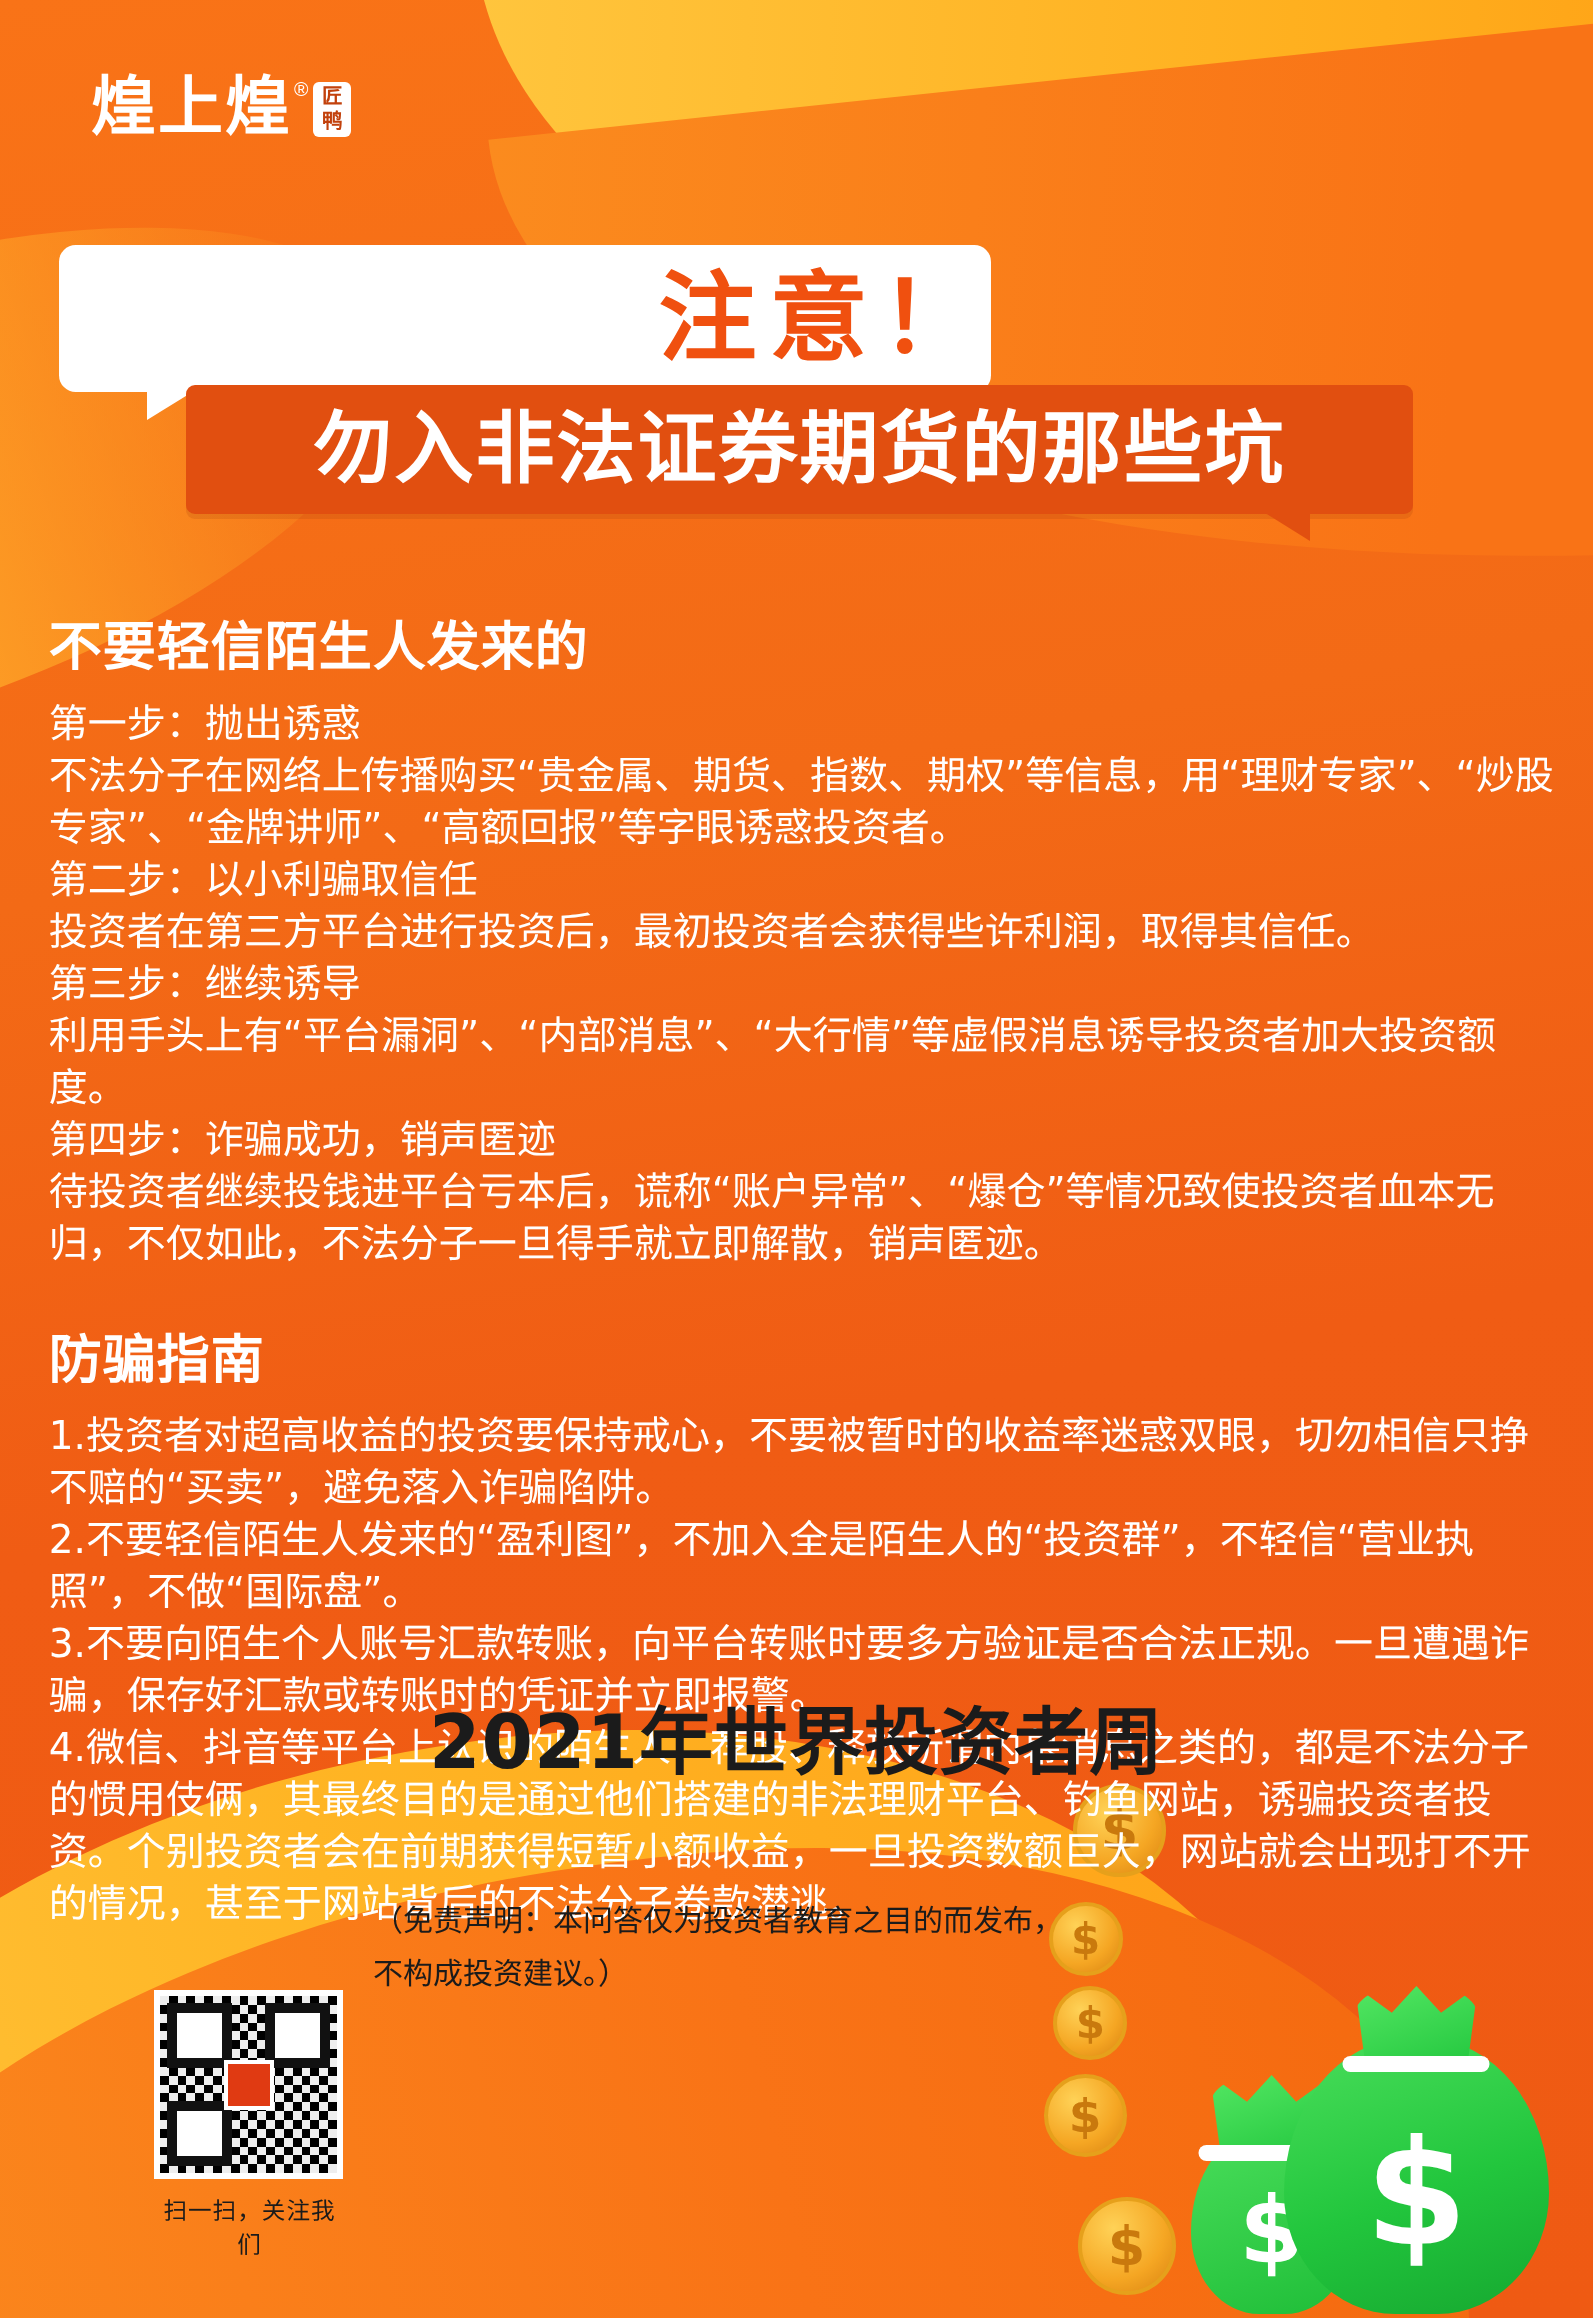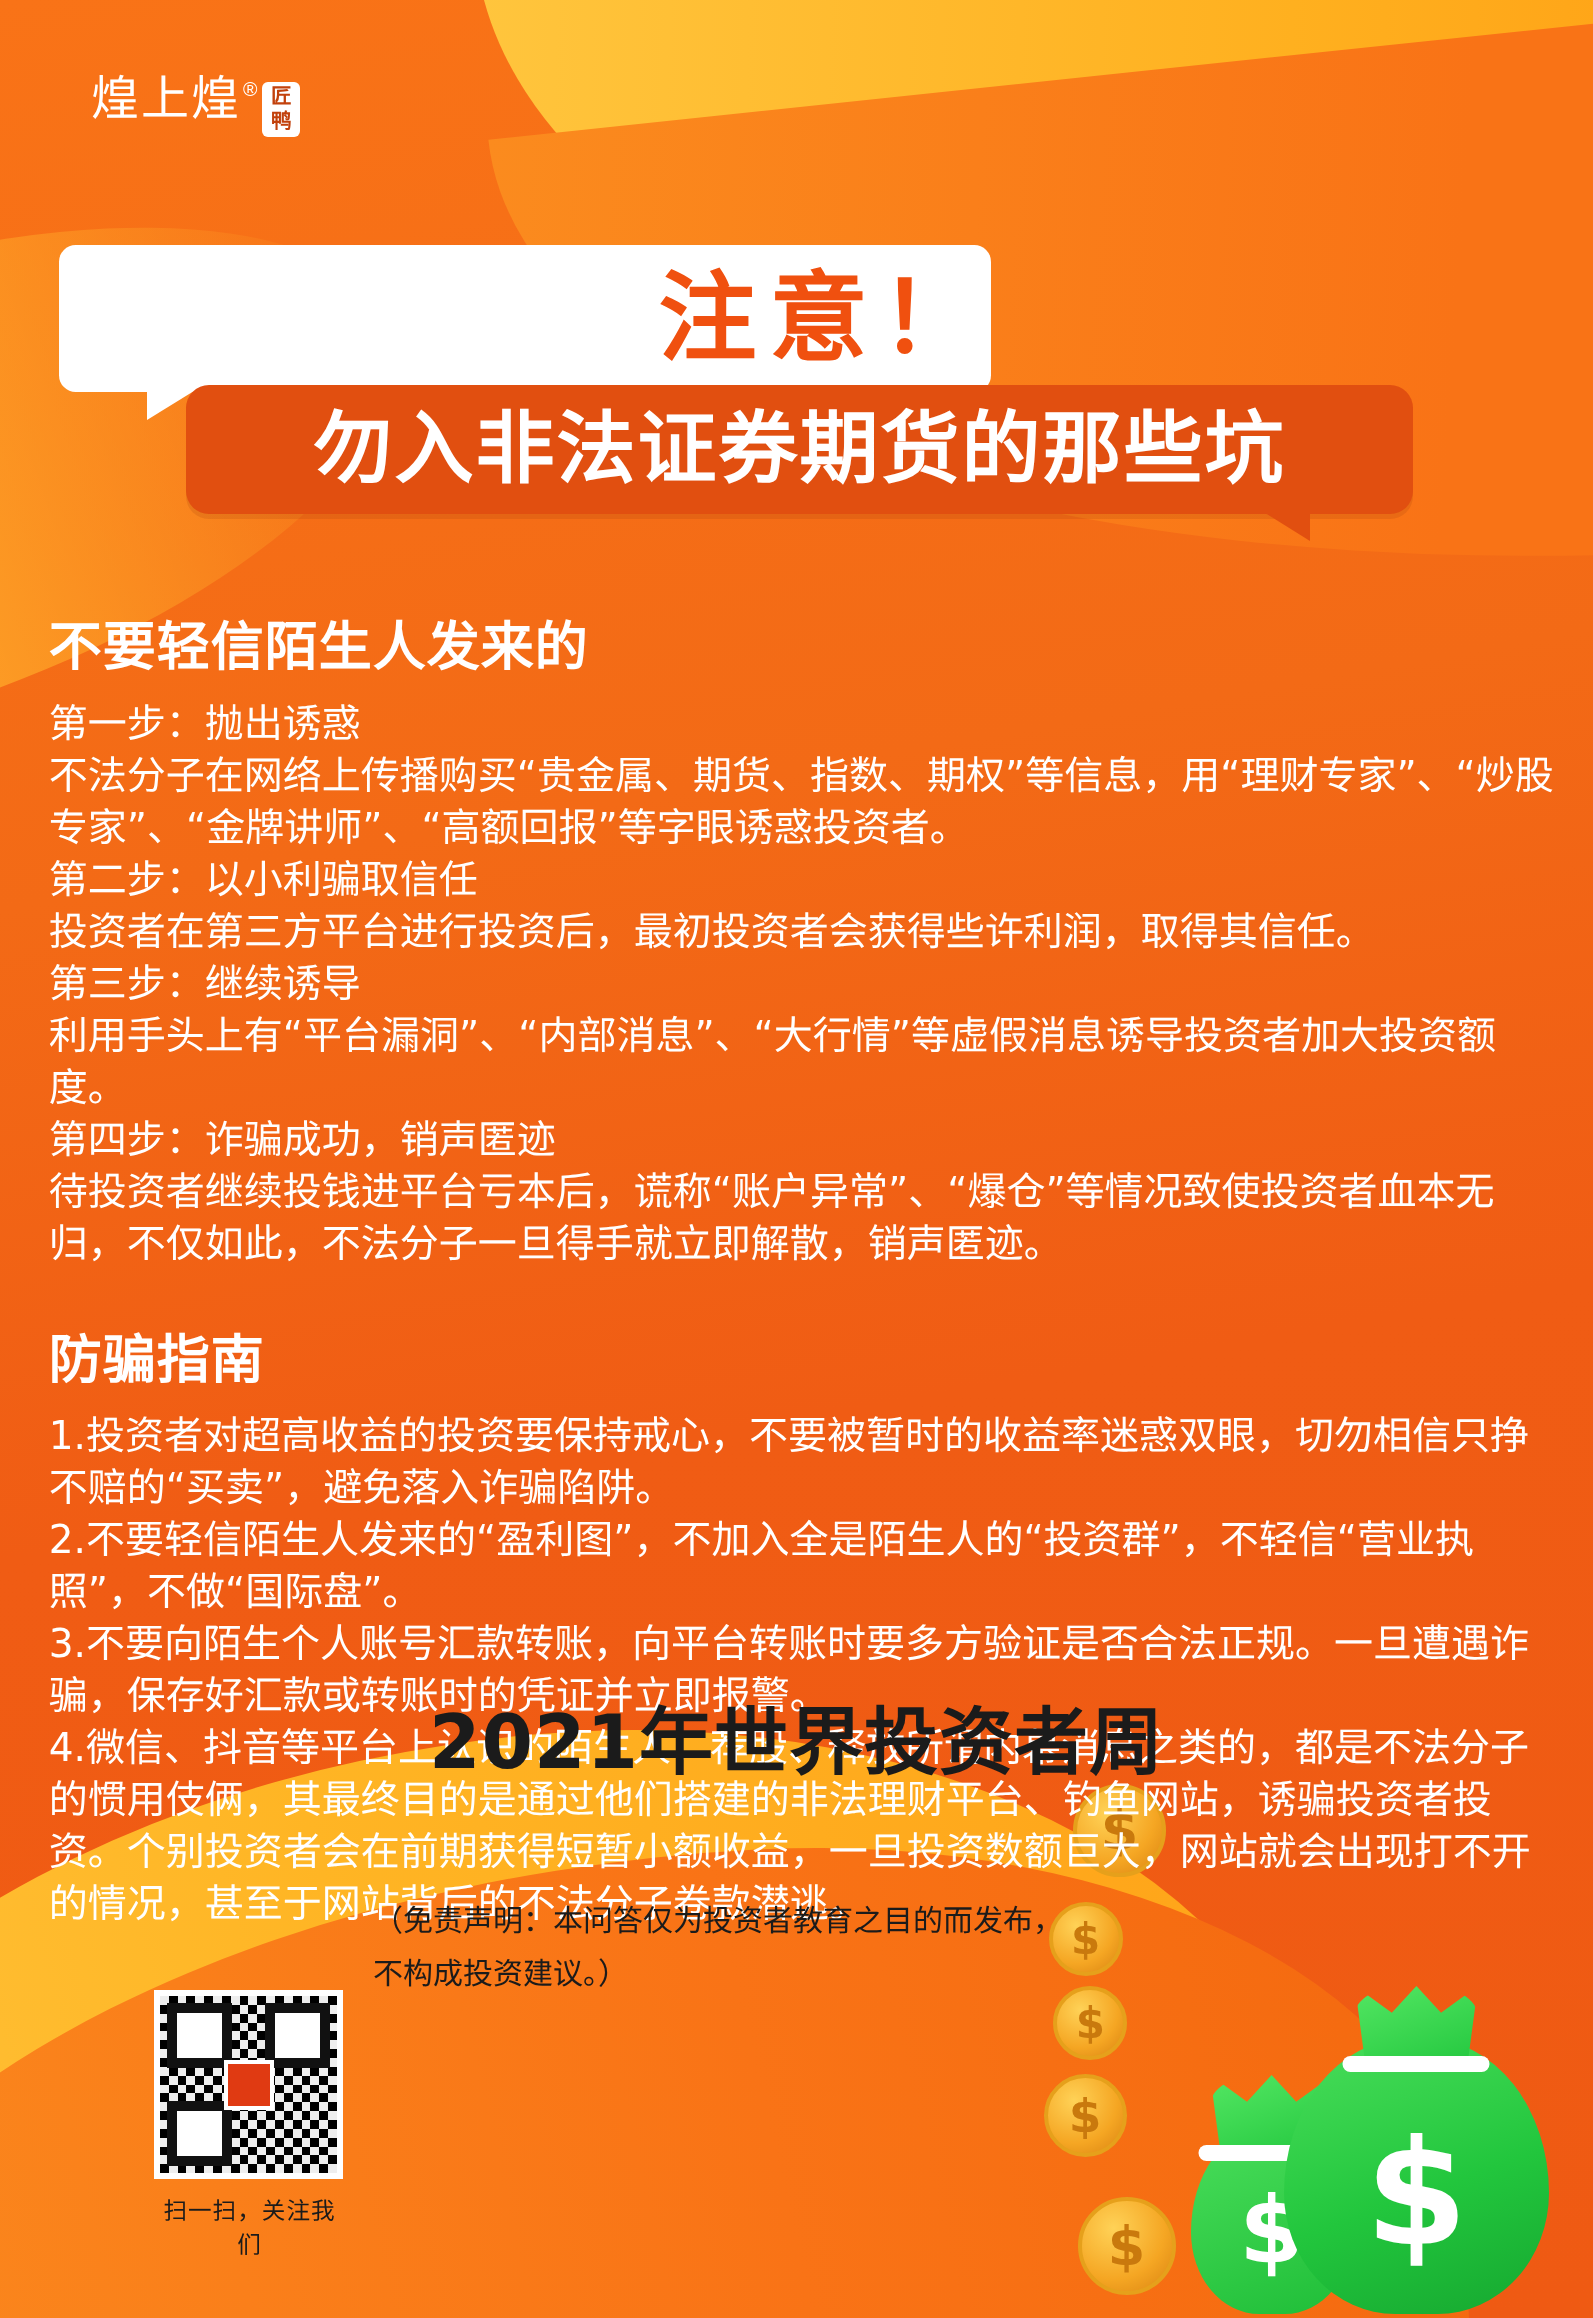--- a/index.html
+++ b/index.html
@@ -73,22 +73,22 @@
   
   .logo {
     position: absolute;
     top: 74px;
     left: 91px;
     display: flex;
     align-items: flex-start;
     z-index: 6;
   }
   .logo-text {
-    font-size: 48px;
-    font-weight: normal;
+    font-size: 65px;
+    font-weight: bold;
     color: #ffffff;
     letter-spacing: 2px;
     line-height: 1;
     font-family: "DejaVu Serif", "Liberation Serif", serif;
   }
   .logo-reg {
     font-size: 19.6px;
     color: #ffffff;
     margin-top: 3.9px;
     margin-left: 2px;
@@ -144,21 +144,21 @@
     border-right: 47px solid transparent;
     border-top: 29.4px solid #ffffff;
   }
   .headline-sub {
     position: absolute;
     top: 140px;
     left: 186px;
     width: 1227px;
     height: 129px;
     background: #e14f10;
-    border-radius: 23px;
+    border-radius: 9px;
     box-shadow: 0 4.9px 0 rgba(160,60,10,.18);
   }
   .headline-sub .txt {
     font-size: 79px;
     font-weight: bold;
     color: #ffffff;
     letter-spacing: 2px;
     line-height: 129px;
     text-align: center;
     font-family: "DejaVu Sans", "Liberation Sans", sans-serif;

